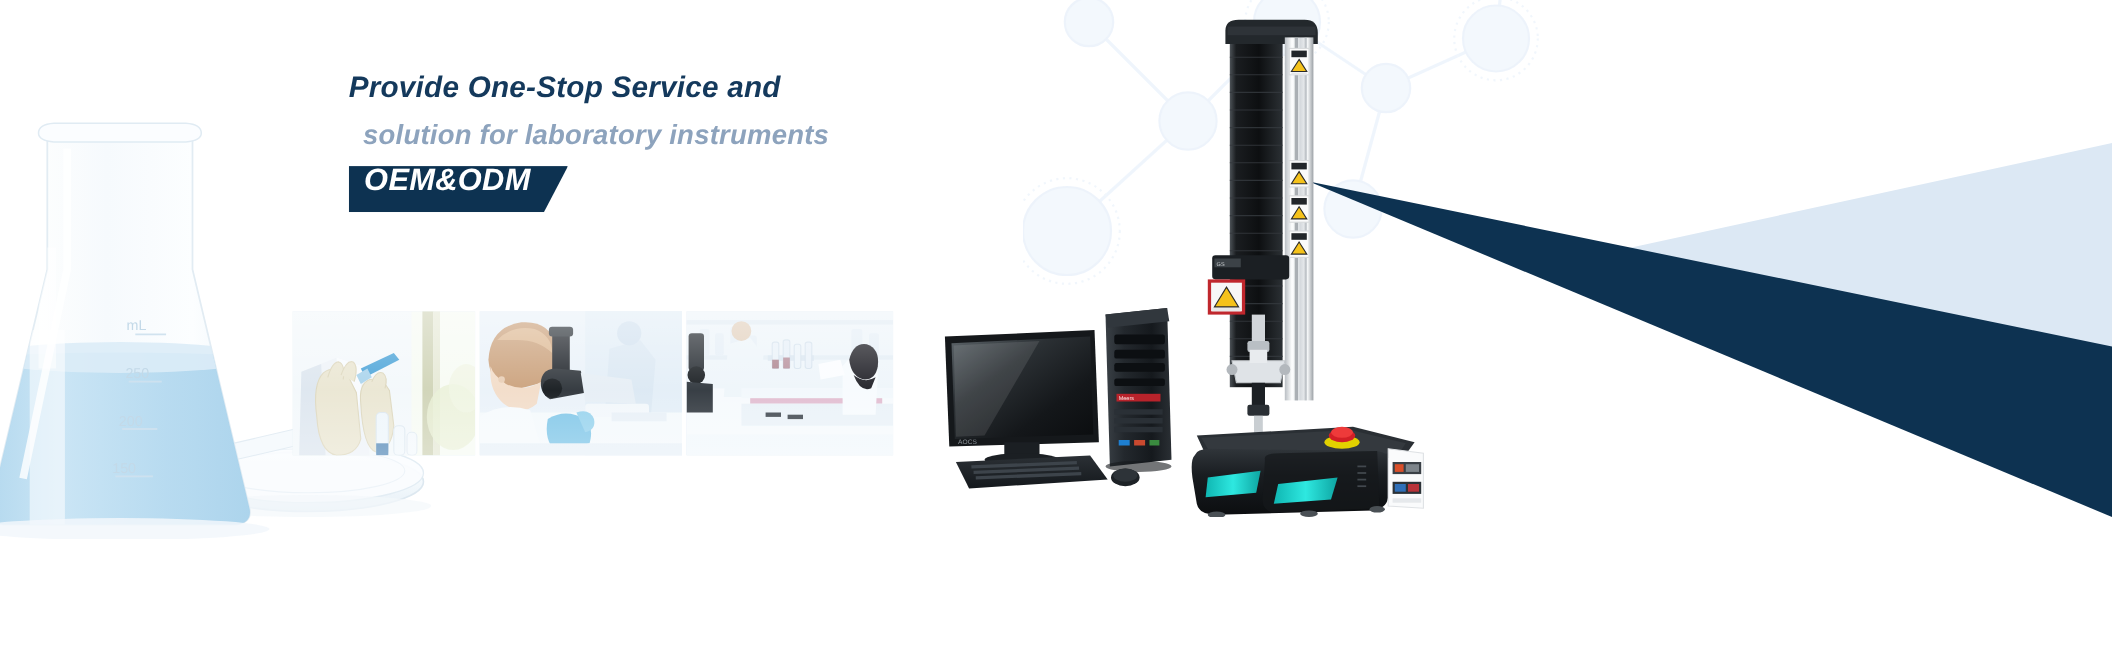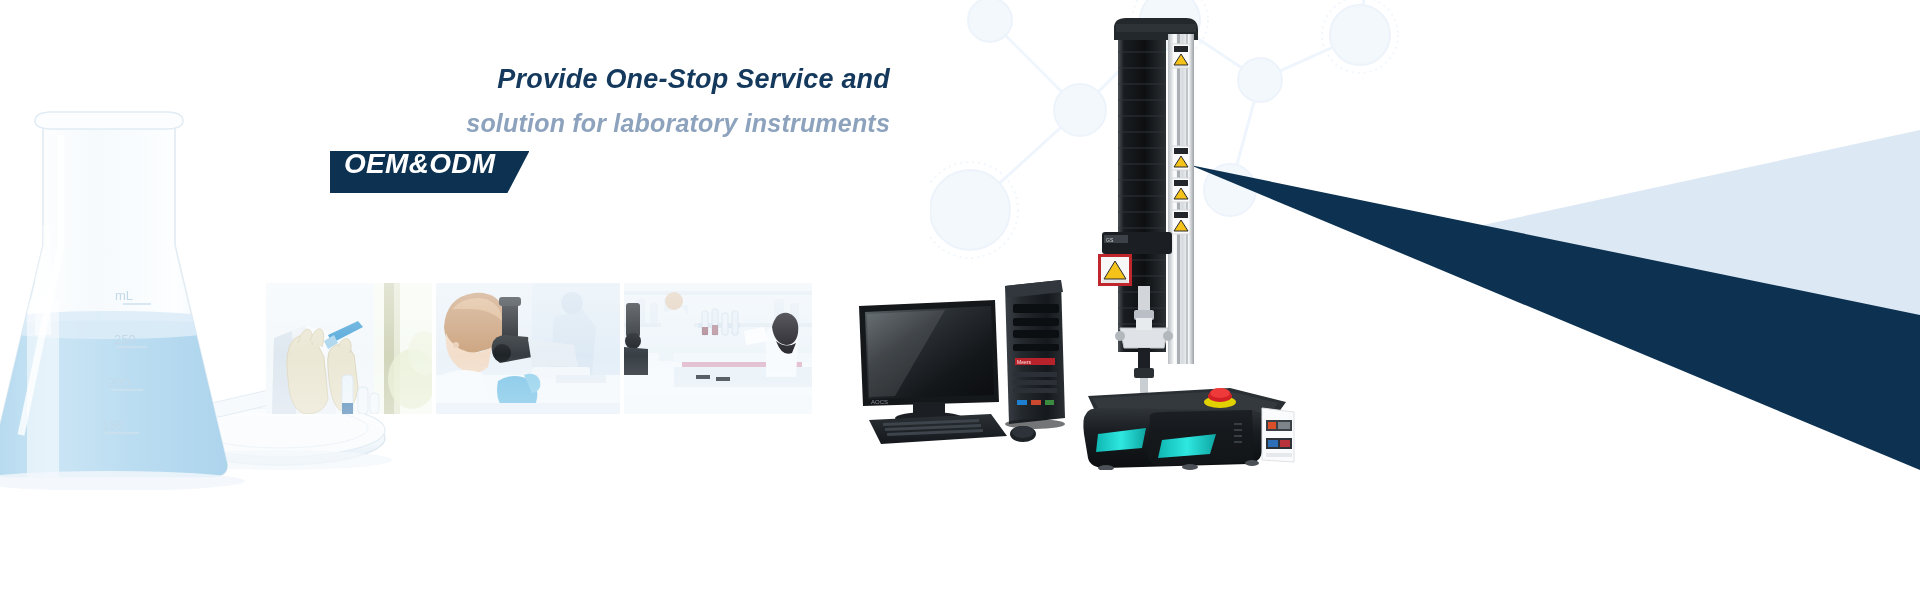--- a/index.html
+++ b/index.html
@@ -13,21 +13,21 @@
 
   
   .watermark { position:absolute; left:930px; top:-40px; width:480px; height:300px;
                opacity:.55; pointer-events:none; }
 
   
   .flask-wrap { position:absolute; left:-25px; top:95px; width:320px; height:395px; }
   .dish-wrap  { position:absolute; left:170px; top:330px; width:230px; height:140px; }
 
   
-  .text-block { position:absolute; left:330px; top:58px; width:560px;text-align:right; }
+  .text-block { position:absolute; left:317px; top:58px; width:560px; }
   .line1 {
     font-size:27px; font-weight:bold; font-style:italic; color:#14395c;
     letter-spacing:.2px; line-height:42px; white-space:nowrap;
   }
   .line2 {
     font-size:25px; font-weight:bold; font-style:italic; color:#8da3bd;
     letter-spacing:.2px; line-height:46px; white-space:nowrap;margin-left:13px;
   }
   .badge-row { margin-top:5px; height:42px; position:relative; }
   .badge {

